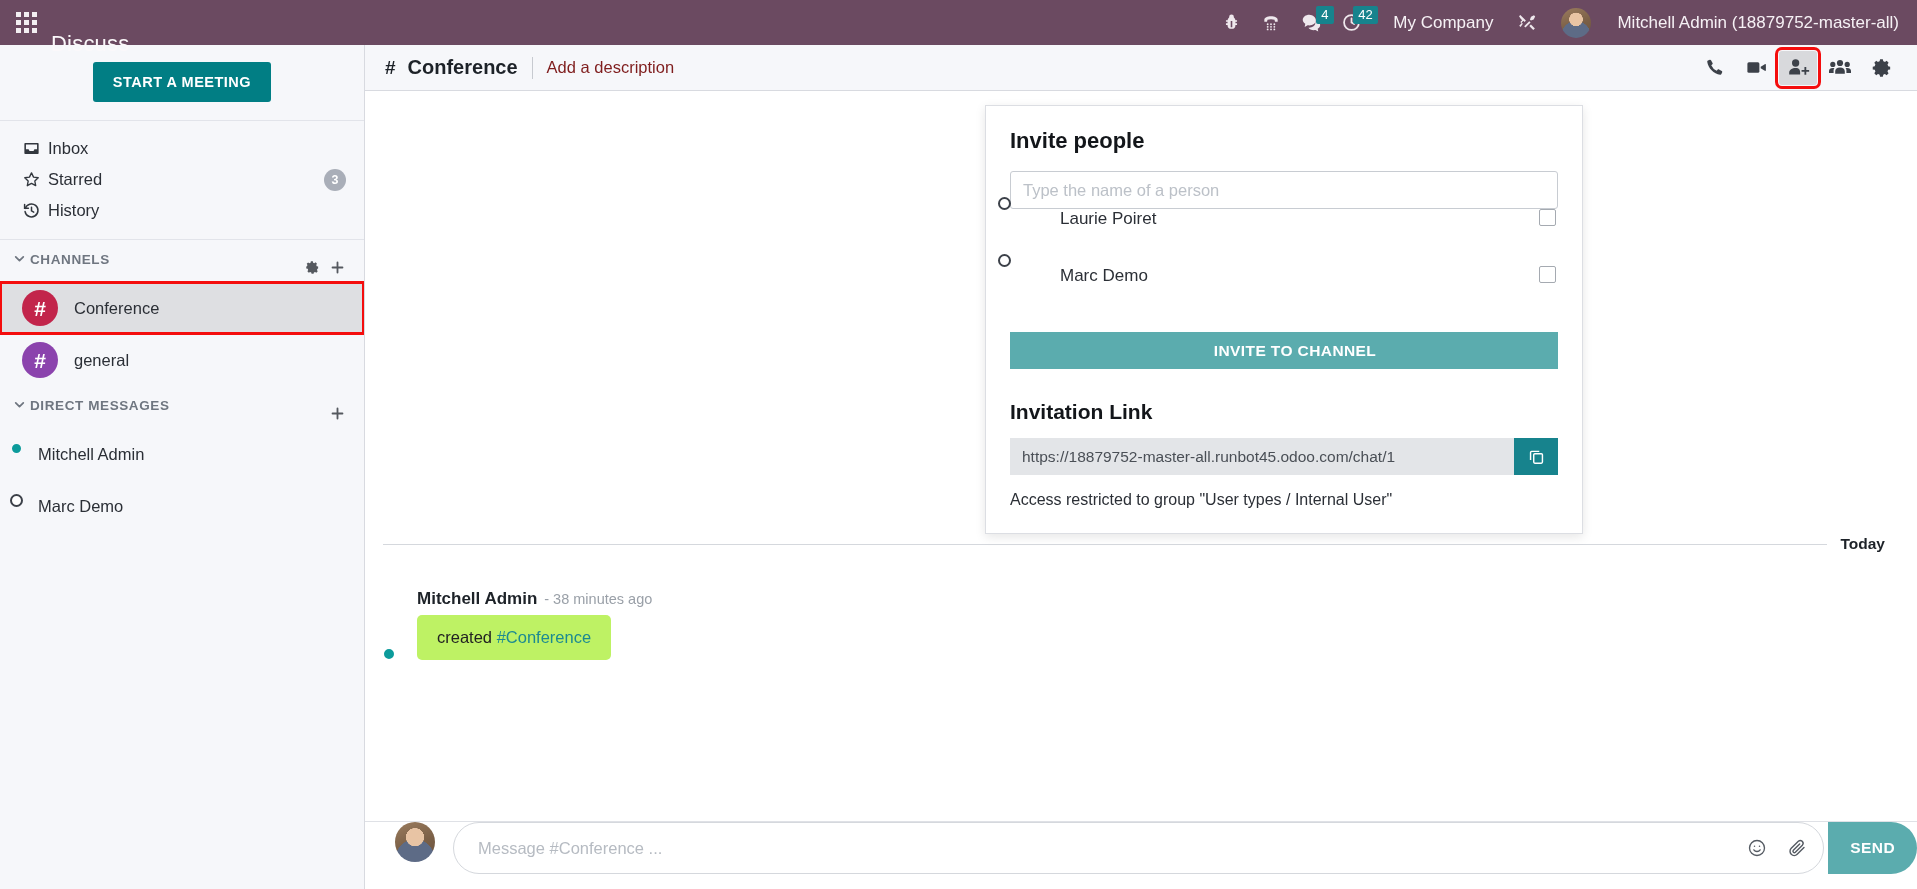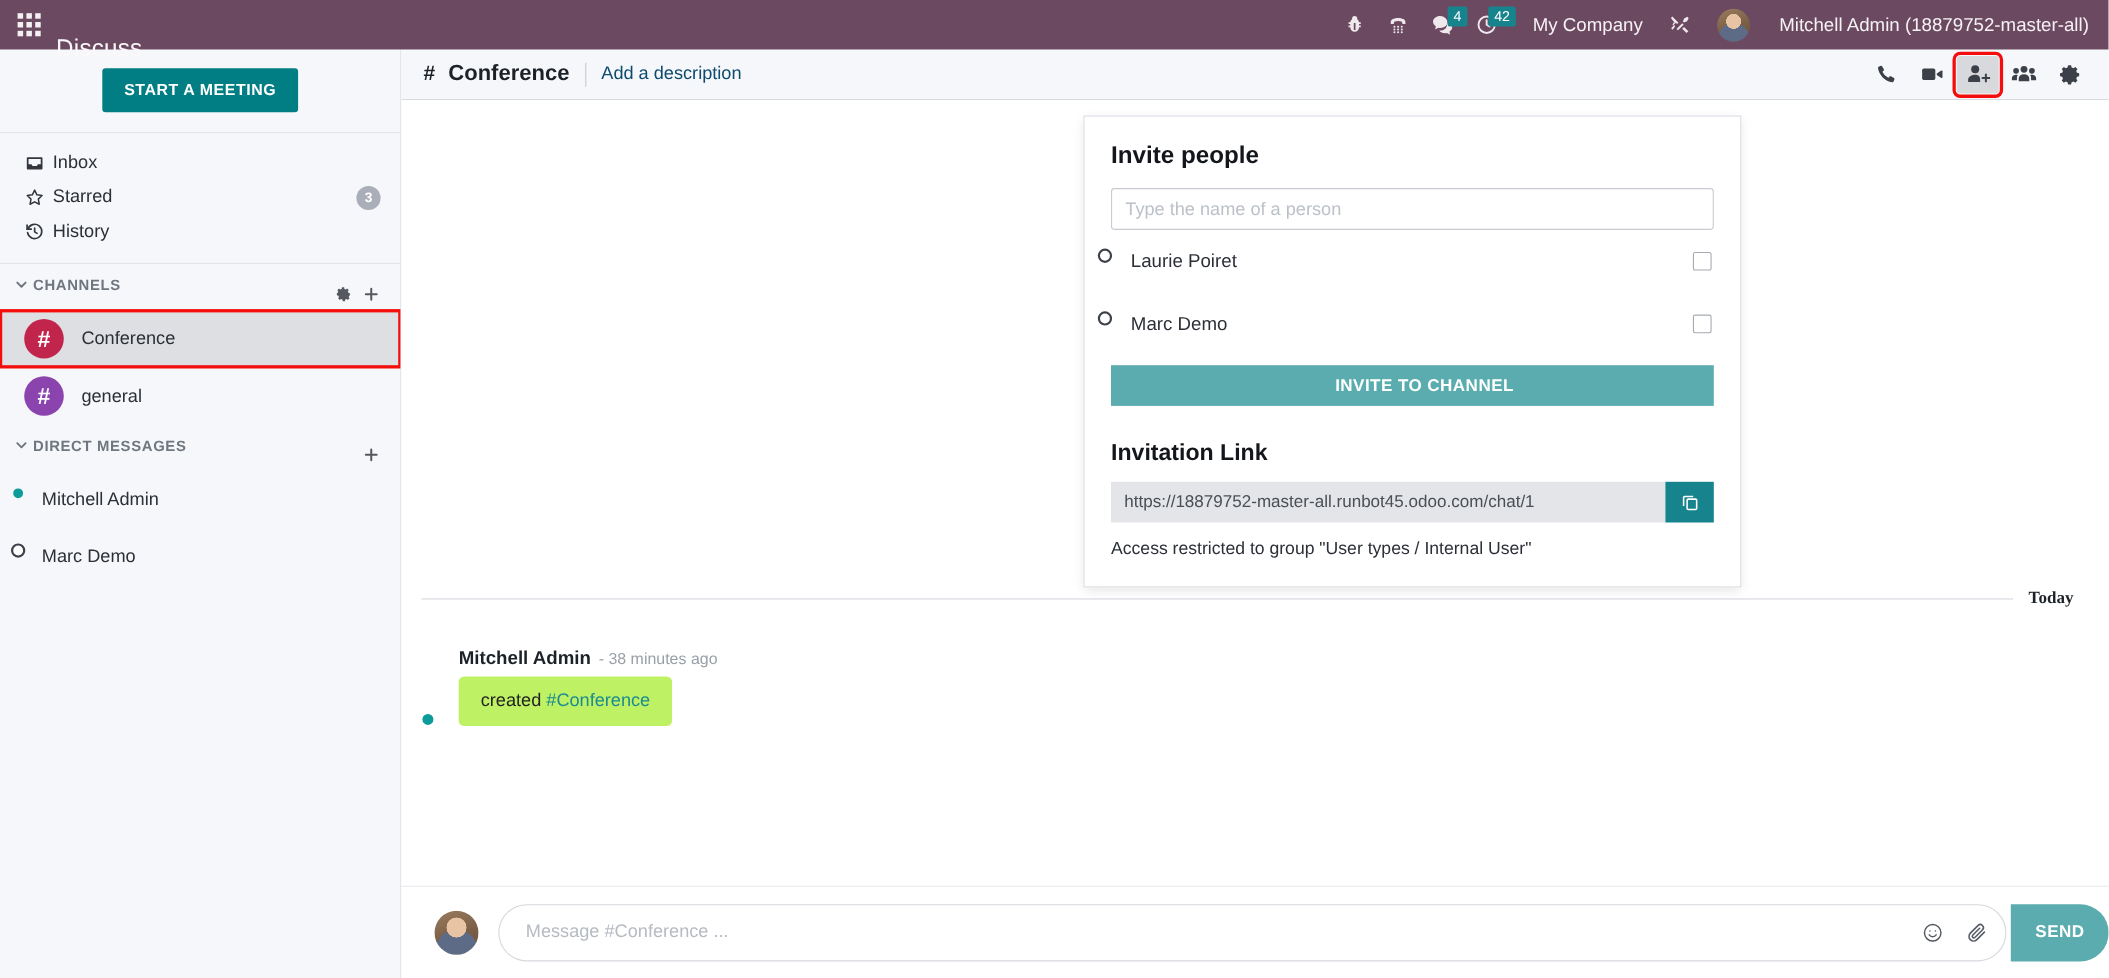--- a/index.html
+++ b/index.html
@@ -230,21 +230,21 @@
     flex: none;
     background: #f6f7fa;
     border-bottom: 1px solid #d8dae0;
     display: flex;
     align-items: center;
     padding: 0 16px 0 20px;
   }
   .ch-hash { font-size: 19px; font-weight: bold; color: #1d2228; margin-right: 12px; }
   .ch-name { font-size: 20px; font-weight: bold; color: #1d2228; }
   .ch-divider { width: 1px; height: 22px; background: #c7cad0; margin: 0 14px; }
-  .ch-desc { font-size: 16.5px; color: #0c4a6e; cursor: pointer; }
+  .ch-desc { font-size: 16.5px; color: #7f1d1d; cursor: pointer; }
   .chead-spacer { flex: 1 1 auto; }
   .chead-actions { display: flex; align-items: center; gap: 4px; }
   .hicon {
     width: 38px; height: 34px;
     display: flex; align-items: center; justify-content: center;
     color: #3c4149;
     cursor: pointer;
     border-radius: 3px;
   }
   .hicon.selected { background: #d8d9dc; }
@@ -256,21 +256,20 @@
     overflow: hidden;
     background: #fff;
   }
   .date-sep {
     position: absolute;
     left: 18px; right: 18px;
     top: 444px;
     display: flex;
     align-items: center;
     gap: 0;
-    font-family: Liberation Serif, serif;
   }
   .date-sep .line { flex: 1 1 auto; height: 1px; background: #d5d8dd; }
   .date-sep .dlabel {
     font-size: 15.5px;
     font-weight: bold;
     color: #1d2228;
     padding: 0 14px;
     white-space: nowrap;
   }
 
@@ -292,24 +291,23 @@
     border-radius: 5px;
     padding: 13px 20px;
     font-size: 16.5px;
     color: #222;
     display: inline-block;
   }
   .msg-bubble .chlink { color: #1c8a91; }
 
   .composer {
     flex: none;
-    height: 84px;
+    height: 68px;
     border-top: 1px solid #dfe1e6;
     display: flex;
-    align-items: center;
     padding: 0 0 0 30px;
     background: #fff;
   }
   .composer .cav { width: 40px; height: 40px; margin-right: 18px; flex: none; }
   .cbox {
     flex: 1 1 auto;
     height: 52px;
     border: 1px solid #d5d8dd;
     border-radius: 26px;
     display: flex;
@@ -376,23 +374,24 @@
     padding: 0 12px;
     font-size: 16.5px;
     color: #2b2f36;
     outline: none;
     font-family: "Liberation Sans", sans-serif;
     background: #fff;
   }
   .inv-search::placeholder { color: #bcc1c8; }
   .inv-person {
     display: flex;
-    align-items: center;
+    align-items: flex-start;
     height: 57px;
     cursor: pointer;
+    gap: 32px;
   }
   .inv-person .pav-wrap { position: relative; flex: none; margin-right: 18px; }
   .inv-person .pav { width: 38px; height: 38px; }
   .inv-person .pname { flex: 1 1 auto; font-size: 17px; color: #2b2f36; }
   .inv-check {
     width: 17px; height: 17px;
     border: 1px solid #a5aab1;
     border-radius: 2px;
     background: #fff;
     cursor: pointer;

